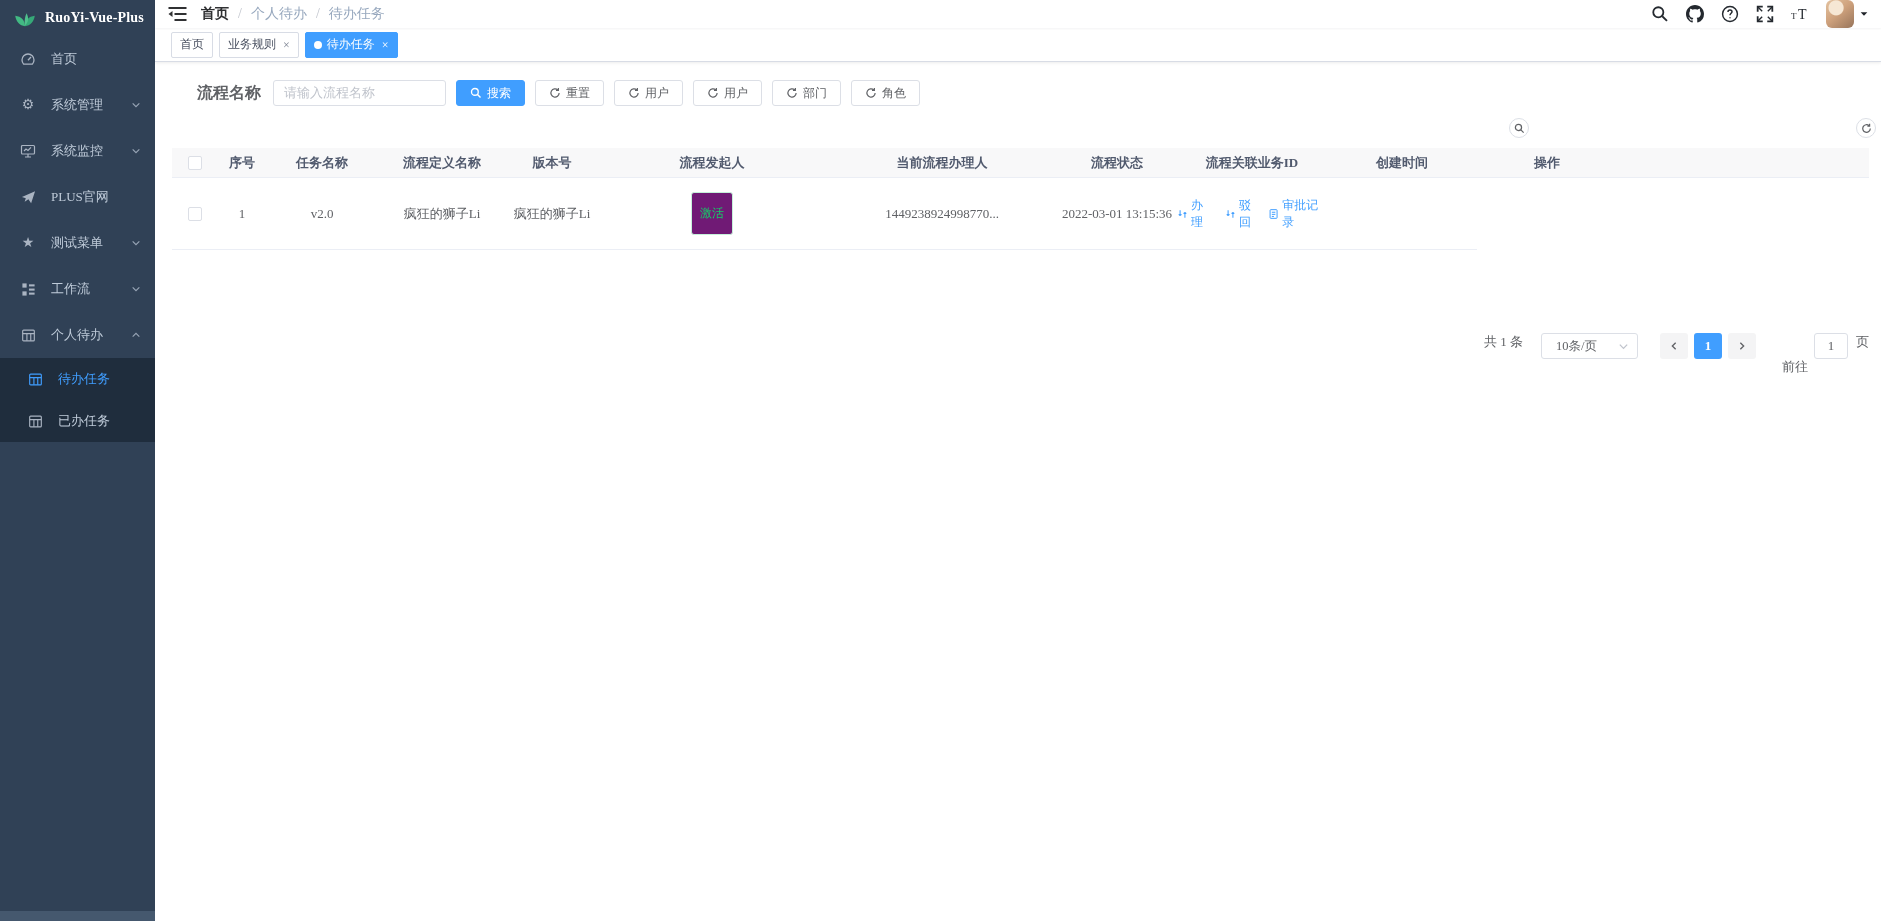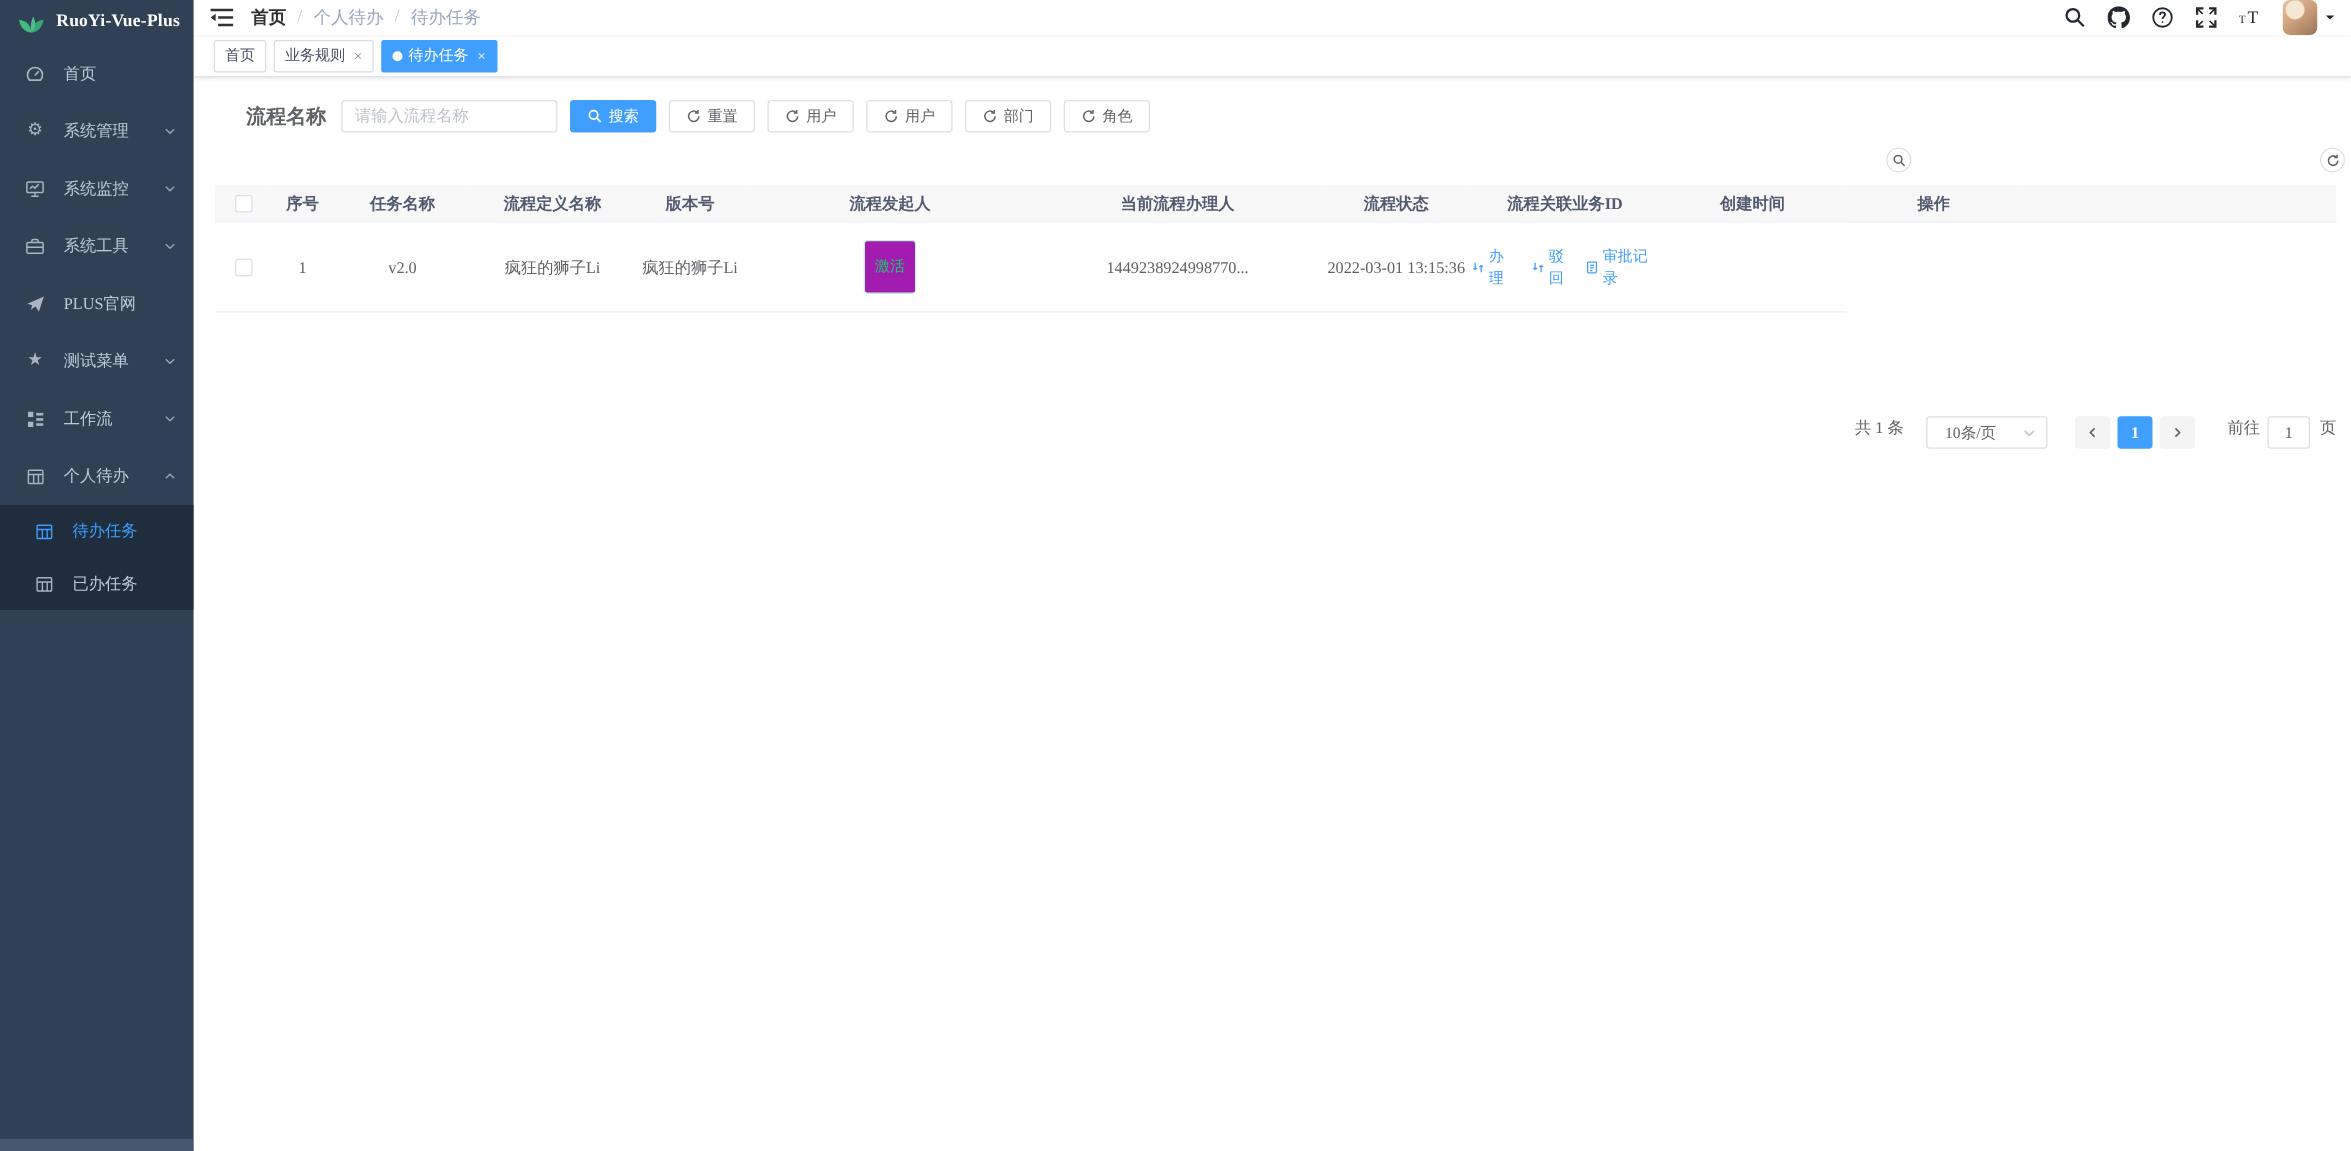--- a/index.html
+++ b/index.html
@@ -75,41 +75,41 @@
   .circle-refresh { right:-7px; }
 
   
   .grid { display:grid; grid-template-columns:45px 50px 110px 130px 90px 230px 230px 120px 150px 150px 140px 1fr; }
   .grid > div { display:flex; align-items:center; justify-content:center; overflow:hidden; }
   .thead > div { height:30px; background:#f8f8f9; color:#515a6e; font-size:13px; font-weight:700;
     border-bottom:1px solid #ebeef5; }
   .trow > div { height:72px; color:#606266; font-size:13px; border-bottom:1px solid #ebeef5; background:#fff; }
   .checkbox { width:14px; height:14px; border:1px solid #dcdfe6; border-radius:2px; background:#fff; cursor:pointer; }
   .tag-success { display:inline-block; padding:12px 8px; font-size:12px; border-radius:3px;
-    color:#13ce66; background:#a21caf; border:1px solid #c5f1da; }
+    color:#13ce66; background:#701a75; border:1px solid #c5f1da; }
   .cell-ellipsis { white-space:nowrap; }
   .actions-cell { flex-direction:row; gap:7px; }
   .action-line { display:flex; gap:12px; }
   .link { display:inline-flex; align-items:center; gap:3px; color:#409eff; font-size:12px; cursor:pointer; }
   .link svg { width:12px; height:12px; }
 
   
   .pagination { display:flex; justify-content:flex-end; margin-top:83px; font-size:13px;
     color:#606266; }
   .pg-total { margin-right:18px; }
   .pg-size { width:97px; height:26px; border:1px solid #dcdfe6; border-radius:3px; display:flex;
     align-items:center; padding:0 8px 0 14px; color:#606266; font-size:12.5px; cursor:pointer; background:#fff; }
   .pg-size .caret { margin-left:auto; color:#c0c4cc; display:inline-flex; }
   .pg-btn { width:28px; height:26px; border-radius:3px; background:#f4f4f5; color:#606266; display:flex;
     align-items:center; justify-content:center; cursor:pointer; margin-left:6px; }
   .pg-prev { margin-left:22px; }
   .pg-btn svg { width:10px; height:10px; }
   .pg-page { width:28px; height:26px; border-radius:3px; background:#409eff; color:#fff; display:flex;
     align-items:center; justify-content:center; font-weight:600; cursor:pointer; margin-left:6px; font-size:13px; }
-  .pg-goto-label { margin-left:26px; }
+  .pg-goto-label { margin-left:26px;margin-top:25px; }
   .pg-goto-input { width:34px; height:26px; border:1px solid #dcdfe6; border-radius:3px; text-align:center;
     font-size:13px; color:#606266; margin-left:6px; outline:none; font-family:inherit; }
   .pg-unit { margin-left:8px; }
 </style>
 </head>
 <body>
 
 <div class="app">
 
   <aside class="sidebar">
@@ -153,34 +153,20 @@
           </svg>
       </span>
       <span>系统监控</span>
       <span class="chev">
         <svg width="10" height="10" viewBox="0 0 12 12">
             <path d="M2 4l4 4 4-4" fill="none" stroke="currentColor" stroke-width="1.4"></path>
           </svg>
       </span>
     </div>
 
-    <div class="menu-item">
-      <span class="mi-icon">
-        <svg viewBox="0 0 16 16" width="16" height="16" fill="none" stroke="currentColor" stroke-width="1.2">
-          <rect x="1.5" y="5" width="13" height="8.5" rx="1"></rect>
-          <path d="M5.5 5V3.8a1.3 1.3 0 0 1 1.3-1.3h2.4a1.3 1.3 0 0 1 1.3 1.3V5M1.5 8.7h13"></path>
-          </svg>
-      </span>
-      <span>系统工具</span>
-      <span class="chev">
-        <svg width="10" height="10" viewBox="0 0 12 12">
-            <path d="M2 4l4 4 4-4" fill="none" stroke="currentColor" stroke-width="1.4"></path>
-          </svg>
-      </span>
-    </div>
 
     <div class="menu-item">
       <span class="mi-icon">
         <svg viewBox="0 0 16 16" width="15" height="15">
             <path d="M1 7.4 15 1.2l-4.2 13-2.9-4.3-4 2.6 1.2-3.7z" fill="currentColor"></path>
           </svg>
       </span>
       <span>PLUS官网</span>
     </div>
 

